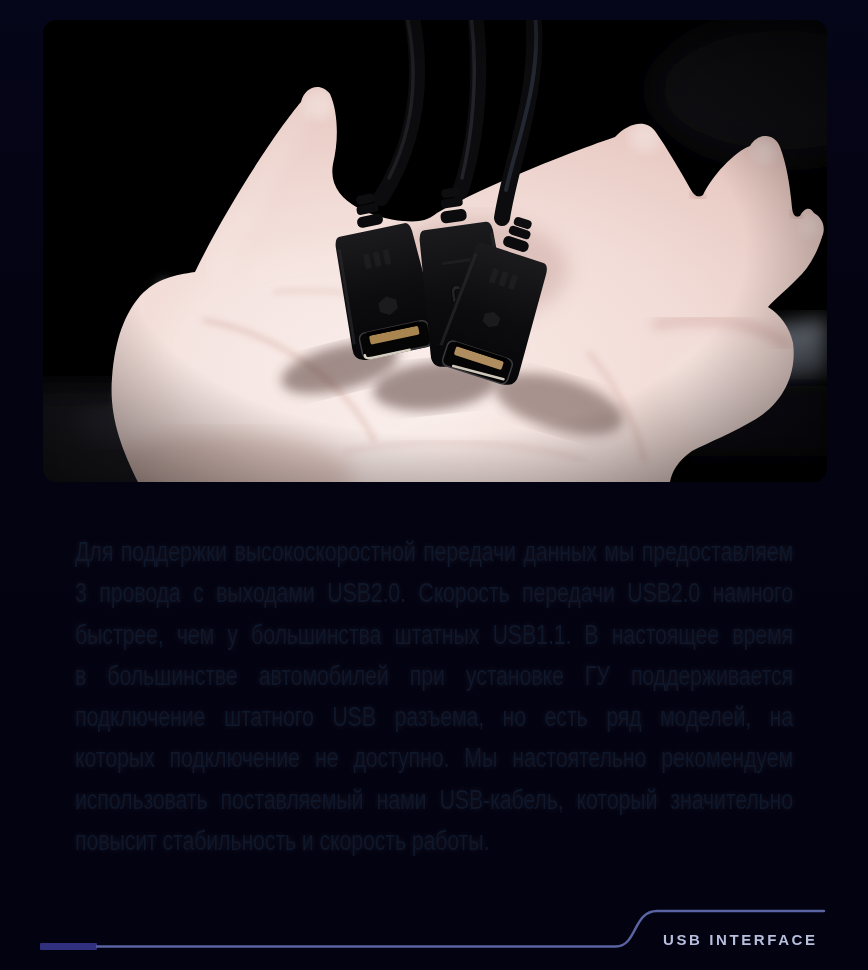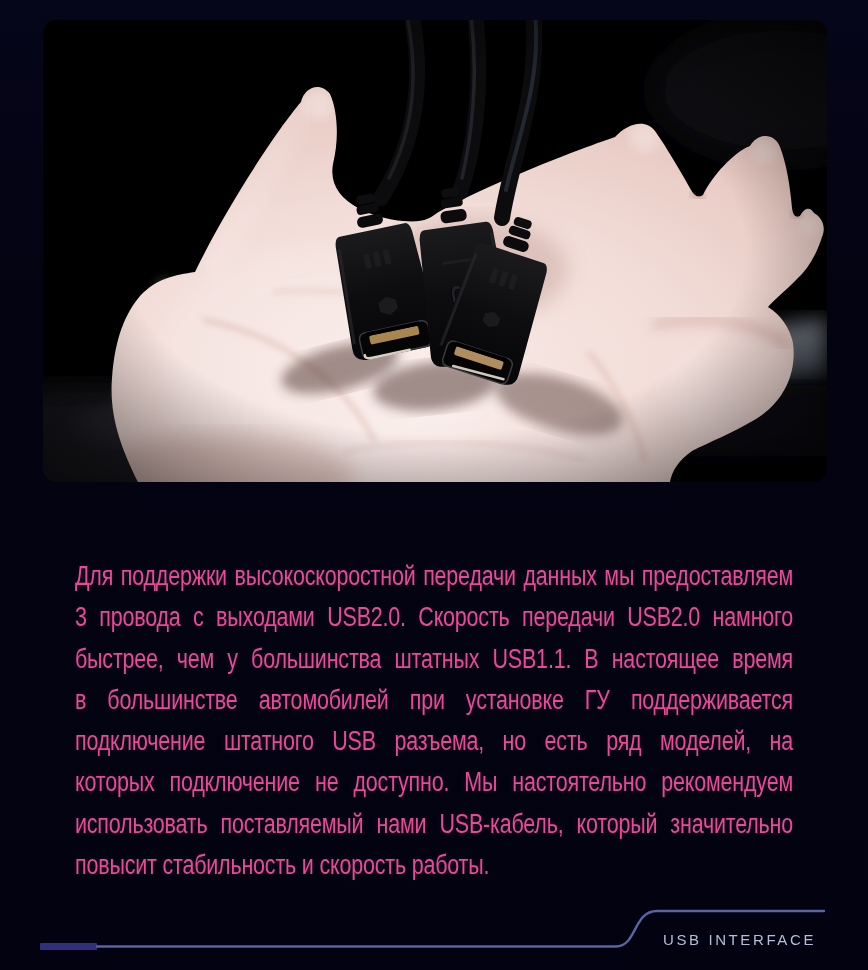--- a/index.html
+++ b/index.html
@@ -7,35 +7,35 @@
     width:868px;height:970px;position:relative;overflow:hidden;
     background:linear-gradient(180deg,#06061a 0%,#030312 30%,#020210 100%);
     font-family:"Liberation Sans","DejaVu Sans",sans-serif;
   }
   .photo-frame{
     position:absolute;left:43px;top:20px;width:784px;height:462px;
     border-radius:14px;overflow:hidden;background:#000;
   }
   .photo-frame svg{display:block;width:100%;height:100%;}
   .description{
-    position:absolute;left:75px;top:556px;width:718px;
-    color:#ec4899;
+    position:absolute;left:75px;top:532px;width:718px;
+    color:#0f172a;
     text-shadow:0 0 6px rgba(255,255,255,0.10);
   }
   .ru-line{
     height:41.3px;line-height:41.3px;font-size:21.5px;letter-spacing:-0.2px;
     text-align:justify;text-align-last:justify;
     transform:scaleY(1.28);transform-origin:50% 50%;
     white-space:nowrap;overflow:visible;
   }
   .ru-line.last{text-align-last:left;}
   .footer-deco{position:absolute;left:0;top:900px;width:868px;height:70px;}
   .footer-label{
     position:absolute;left:663px;top:931px;width:170px;
-    font-size:15px;letter-spacing:2.6px;color:#b6bedb;font-weight:400;
+    font-size:15px;letter-spacing:2.6px;color:#b6bedb;font-weight:700;
     white-space:nowrap;
   }
 </style>
 </head>
 <body>
 
 <div class="photo-frame">
   <svg viewBox="0 0 784 462">
     <defs>
       <radialGradient id="skin" cx="0.40" cy="0.72" r="0.95">

